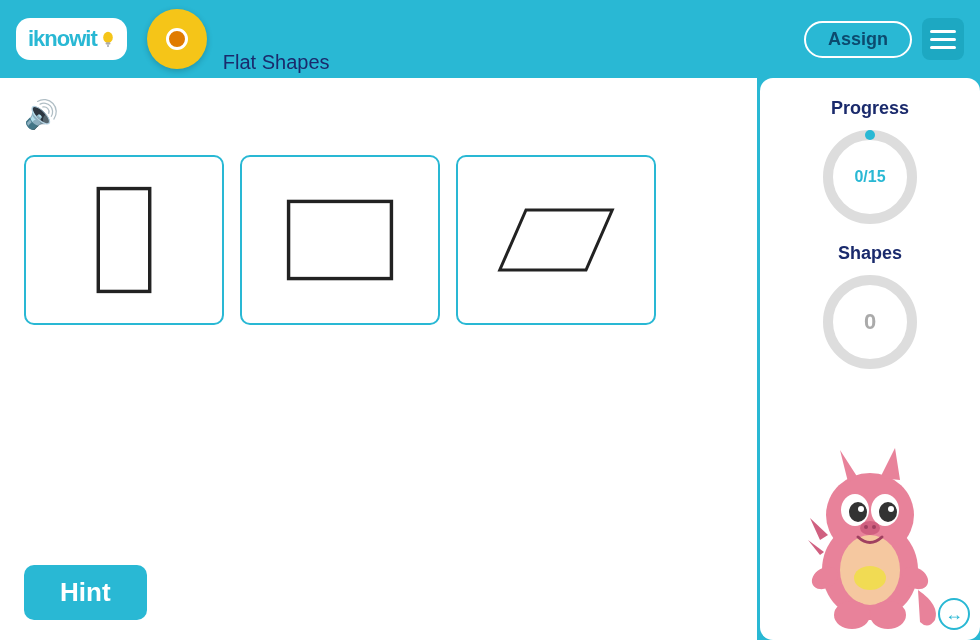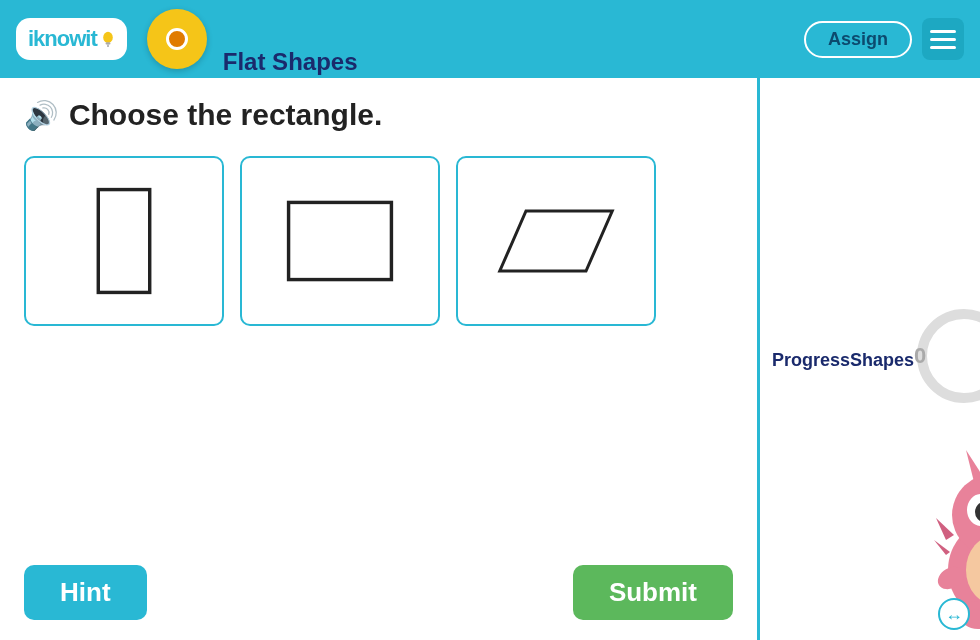--- a/index.html
+++ b/index.html
@@ -56,22 +56,22 @@
     }
     .lesson-icon-inner {
       width: 22px;
       height: 22px;
       background: #e07b00;
       border-radius: 50%;
       border: 3px solid white;
     }
 
     .lesson-title {
-      font-size: 24px;
-      font-weight: 700;
+      font-size: 20px;
+      font-weight: 400;
       color: #1a2a6c;
       margin-left: 4px;
       margin-top: 46px;
     }
 
     .header-right {
       margin-left: auto;
       display: flex;
       align-items: center;
       gap: 10px;
@@ -196,24 +196,25 @@
       font-weight: 800;
       padding: 12px 36px;
       cursor: pointer;
     }
 
     
     .right-panel {
       width: 220px;
       background: white;
       display: flex;
-      flex-direction: row;
+      flex-direction: column;
       align-items: center;
       padding: 20px 12px 10px;
       position: relative;
+      border-radius: 13px;
     }
 
     .stat-label {
       font-size: 18px;
       font-weight: 800;
       color: #1a2a6c;
       margin-bottom: 8px;
     }
 
     
@@ -299,21 +300,20 @@
     </button>
   </div>
 </div>
 
 <div class="main-area">
 
   <div class="left-panel">
 
     <div class="question-row">
       <span class="sound-icon" title="Play sound">🔊</span>
-      <span class="question-text">Choose the rectangle.</span>
     </div>
 
     <div class="choices-row">
 
       <div class="choice-card">
         <svg viewBox="0 0 120 140">
           <rect x="30" y="10" width="60" height="120" fill="white" stroke="#222" stroke-width="4"></rect>
         </svg>
       </div>
 
@@ -326,29 +326,35 @@
       <div class="choice-card">
         <svg viewBox="0 0 160 120">
           <polygon points="40,20 155,20 120,100 5,100" fill="white" stroke="#222" stroke-width="4"></polygon>
         </svg>
       </div>
 
     </div>
 
     <div class="bottom-bar">
       <button class="hint-btn">Hint</button>
-      <button class="submit-btn">Submit</button>
     </div>
 
   </div>
 
   <div class="right-panel">
 
     <span class="stat-label">Progress</span>
 
+    <div class="circle-wrap">
+      <svg width="100" height="100" viewBox="0 0 100 100">
+        <circle cx="50" cy="50" r="42" fill="none" stroke="#ddd" stroke-width="10"></circle>
+        <circle cx="50" cy="50" r="42" fill="none" stroke="#29b8d4" stroke-width="10" stroke-dasharray="0 264" stroke-linecap="round" transform="rotate(-90 50 50)"></circle>
+      </svg>
+      <span class="circle-value">0/15</span>
+    </div>
 
     <span class="stat-label">Shapes</span>
 
     <div class="circle-wrap">
       <svg width="100" height="100" viewBox="0 0 100 100">
         <circle cx="50" cy="50" r="42" fill="none" stroke="#ddd" stroke-width="10"></circle>
       </svg>
       <span class="score-circle-value">0</span>
     </div>
 

